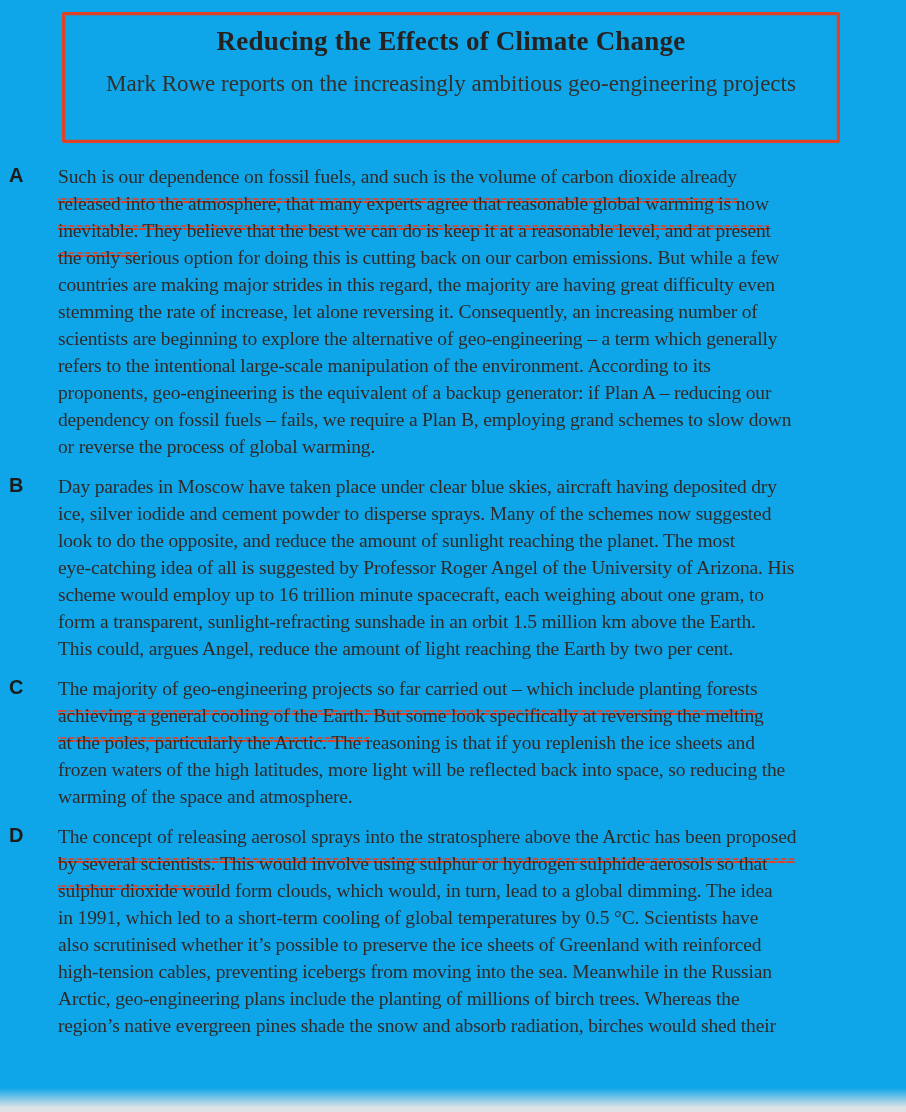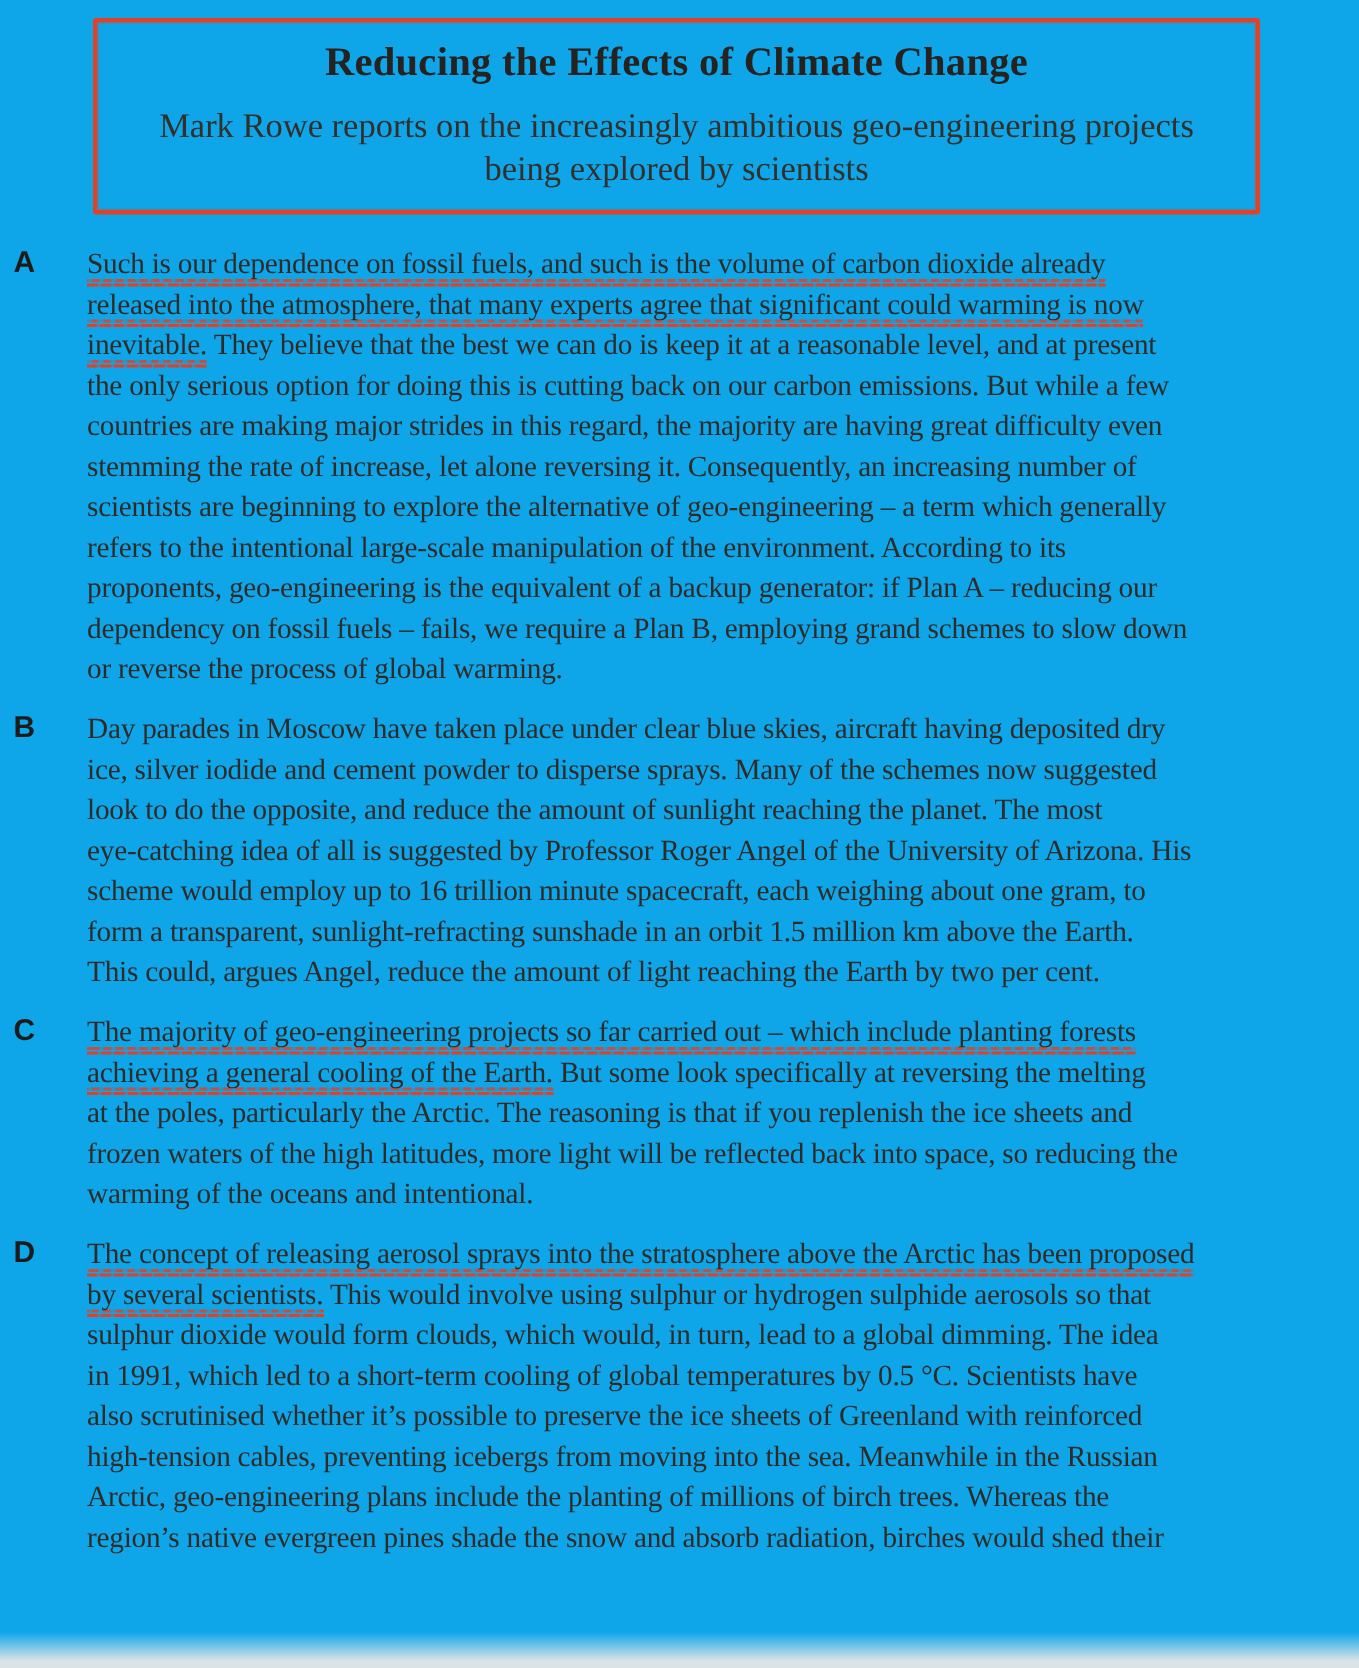--- a/index.html
+++ b/index.html
@@ -53,21 +53,21 @@
   }
   .ptext { flex: 1 1 auto; min-width: 0; }
   .line {
     white-space: nowrap;
     font-size: 19.5px;
     line-height: 27px;
     letter-spacing: -0.15px;
   }
   
   .rul {
-    padding-bottom: 4px;
+    padding-bottom: 16px;
     background-image:
       repeating-linear-gradient(90deg, #df4226 0 7px, rgba(223,66,38,0.45) 7px 9px),
       repeating-linear-gradient(90deg, rgba(223,66,38,0.85) 0 5px, rgba(223,66,38,0.25) 5px 8px);
     background-repeat: repeat-x, repeat-x;
     background-size: auto 2px, auto 2px;
     background-position: 0 100%, 3px calc(100% - 3px);
   }
   
   .bottom-fade {
     position: absolute;
@@ -79,30 +79,29 @@
 </style>
 </head>
 <body>
 
 <div class="page">
 
   <div class="title-box">
     <div class="title">Reducing the Effects of Climate Change</div>
     <div class="subtitle">
       <div>Mark Rowe reports on the increasingly ambitious geo-engineering projects</div>
-      <div>being explored by scientists</div>
     </div>
   </div>
 
   <div class="passage-body" id="passage-body">
       <div class="para">
         <div class="plabel">A</div>
         <div class="ptext">
           <div class="line"><span class="rul">Such is our dependence on fossil fuels, and such is the volume of carbon dioxide already</span></div>
-          <div class="line"><span class="rul">released into the atmosphere, that many experts agree that significant could warming is now</span></div>
+          <div class="line"><span class="rul">released into the atmosphere, that many experts agree that reasonable global warming is now</span></div>
           <div class="line"><span class="rul">inevitable.</span><span> They believe that the best we can do is keep it at a reasonable level, and at present</span></div>
           <div class="line"><span>the only serious option for doing this is cutting back on our carbon emissions. But while a few</span></div>
           <div class="line"><span>countries are making major strides in this regard, the majority are having great difficulty even</span></div>
           <div class="line"><span>stemming the rate of increase, let alone reversing it. Consequently, an increasing number of</span></div>
           <div class="line"><span>scientists are beginning to explore the alternative of geo-engineering – a term which generally</span></div>
           <div class="line"><span>refers to the intentional large-scale manipulation of the environment. According to its</span></div>
           <div class="line"><span>proponents, geo-engineering is the equivalent of a backup generator: if Plan A – reducing our</span></div>
           <div class="line"><span>dependency on fossil fuels – fails, we require a Plan B, employing grand schemes to slow down</span></div>
           <div class="line"><span>or reverse the process of global warming.</span></div>
         </div>
@@ -119,21 +118,21 @@
           <div class="line"><span>This could, argues Angel, reduce the amount of light reaching the Earth by two per cent.</span></div>
         </div>
       </div>
       <div class="para">
         <div class="plabel">C</div>
         <div class="ptext">
           <div class="line"><span class="rul">The majority of geo-engineering projects so far carried out – which include planting forests</span></div>
           <div class="line"><span class="rul">achieving a general cooling of the Earth.</span><span> But some look specifically at reversing the melting</span></div>
           <div class="line"><span>at the poles, particularly the Arctic. The reasoning is that if you replenish the ice sheets and</span></div>
           <div class="line"><span>frozen waters of the high latitudes, more light will be reflected back into space, so reducing the</span></div>
-          <div class="line"><span>warming of the oceans and intentional.</span></div>
+          <div class="line"><span>warming of the space and atmosphere.</span></div>
         </div>
       </div>
       <div class="para">
         <div class="plabel">D</div>
         <div class="ptext">
           <div class="line"><span class="rul">The concept of releasing aerosol sprays into the stratosphere above the Arctic has been proposed</span></div>
           <div class="line"><span class="rul">by several scientists.</span><span> This would involve using sulphur or hydrogen sulphide aerosols so that</span></div>
           <div class="line"><span>sulphur dioxide would form clouds, which would, in turn, lead to a global dimming. The idea</span></div>
           <div class="line"><span>in 1991, which led to a short-term cooling of global temperatures by 0.5 °C. Scientists have</span></div>
           <div class="line"><span>also scrutinised whether it’s possible to preserve the ice sheets of Greenland with reinforced</span></div>

